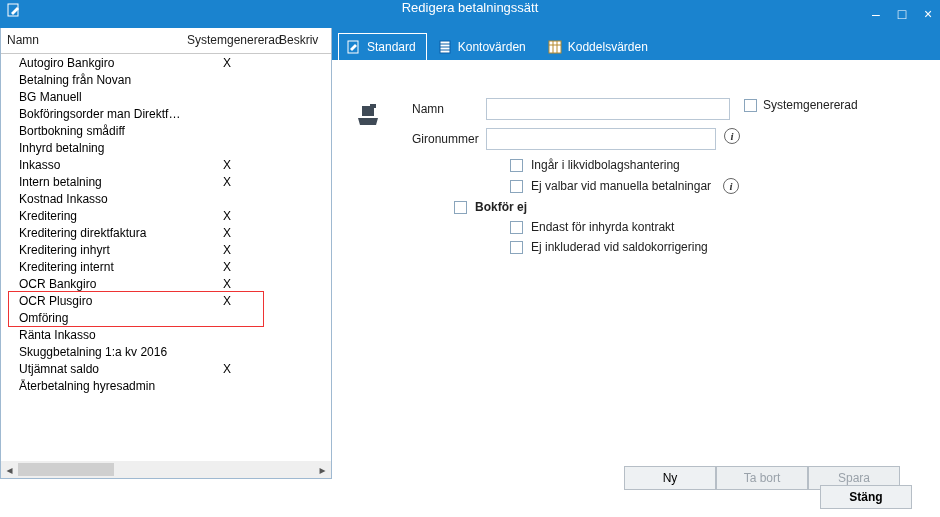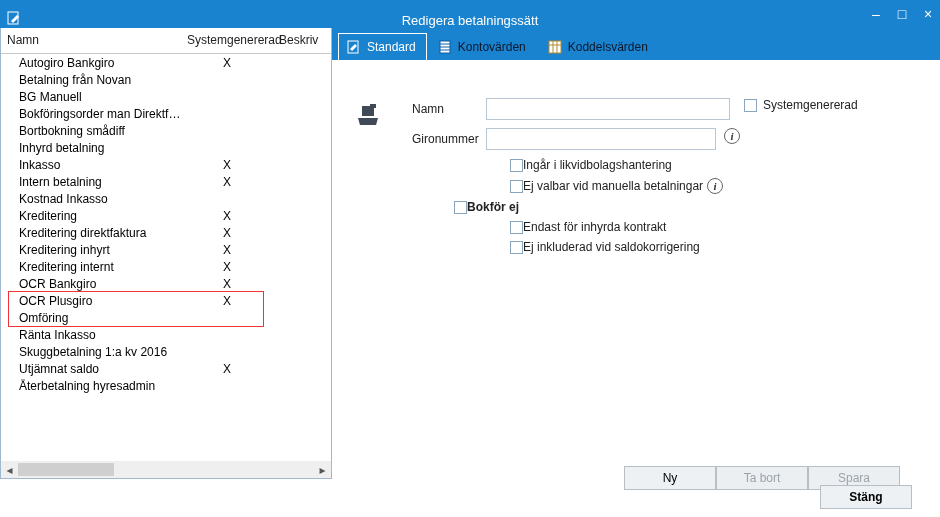--- a/index.html
+++ b/index.html
@@ -1,18 +1,18 @@
 <!DOCTYPE html>
 <html><head>
 <meta charset="utf-8">
 <style>
   * { box-sizing: border-box; font-family: "Segoe UI", Tahoma, sans-serif; font-size: 12px; }
   body { margin: 0; background: #fff; width: 940px; height: 517px; overflow: hidden; position: relative; }
 
-  .titlebar { background: #1a83cf; height: 28px; display: flex; align-items: flex-end; color: #fff; position: relative; }
+  .titlebar { background: #1a83cf; height: 28px; display: flex; align-items: flex-start; color: #fff; position: relative; }
   .titlebar .edit-icon { margin-left: 4px; width: 20px; height: 20px; display:flex; align-items:center; justify-content:center;}
   .titlebar .title { position: absolute; left: 50%; transform: translateX(-50%); font-size: 13px; }
   .win-controls { position: absolute; right: 4px; top: 0; height: 28px; display: flex; align-items: center; gap: 10px; color: #fff; }
   .win-btn { cursor: pointer; font-size: 14px; width: 16px; text-align: center; }
 
   .content { display: flex; height: calc(517px - 28px - 38px); }
 
   
   .left { width: 332px; border: 1px solid #9fb9d1; border-top: none; margin: 0 0 0 0; background:#fff; display: flex; flex-direction: column; }
   .thead { display: flex; border-bottom: 1px solid #c9c9c9; }
@@ -30,35 +30,35 @@
   
   .red-overlay { position:absolute; border:1.5px solid #e33; pointer-events:none; }
 
   .h-scroll { height: 17px; background: #efefef; position: relative; display:flex; align-items:center; }
   .h-scroll .arrow { width:17px; height:17px; display:flex; align-items:center; justify-content:center; color:#555; }
   .h-scroll .thumb { position:absolute; left:17px; top:2px; height:13px; width:96px; background:#cfcfcf; border-radius:0; }
 
   
   .right { flex: 1; display: flex; flex-direction: column; }
   .tabbar { height: 32px; background: #1a83cf; display:flex; align-items:flex-end; padding-left:6px; gap: 2px; }
-  .tab { display: flex; align-items: center; gap: 6px; padding: 6px 10px 6px 8px; color: #0f172a; font-size: 13px; cursor: pointer; border: 1px solid transparent; border-bottom: none; }
+  .tab { display: flex; align-items: center; gap: 6px; padding: 6px 10px 6px 8px; color: #ffffff; font-size: 13px; cursor: pointer; border: 1px solid transparent; border-bottom: none; }
   .tab.active { background: #1a83cf; border-color: #fff; color: #fff; text-align: center; }
   .tab .ticon { width:14px; height:14px; display:inline-flex; }
 
   .form-area { padding: 38px 14px 12px 24px; flex:1; position:relative; color:#222;}
   .form-row { display:flex; align-items:flex-start; margin-bottom: 8px; }
   .form-label { width: 74px; padding-top:4px; }
   .text-input { border:1px solid #b9c7d5; height:22px; padding:2px 4px; background:#fff; }
   .name-input { width: 244px; }
   .desc-input { width: 360px; height: 112px; resize:none; }
   .giro-input { width: 230px; }
 
   .info-icon { width:16px; height:16px; border:1px solid #666; border-radius:50%; display:inline-flex; align-items:center; justify-content:center; font-style:italic; font-family: Georgia, serif; font-weight:bold; font-size:11px; color:#333; margin-left:8px; cursor:default;}
   
-  .check-row { display:flex; align-items:center; margin: 6px 0 6px 98px; }
+  .check-row { display:flex; align-items:center; margin: 6px 0 6px 98px; gap:8px; }
   .checkbox { width:13px; height:13px; border:1px solid #8aa5bc; background:#fff; flex:none; }
 
   .icon-col { position:absolute; left:24px; top:44px; width:24px; height:24px; }
 
   .btn-bar { position:absolute; right:40px; top:406px; display:flex; }
   .btn { width:92px; height:24px; background:#eceff1; border:1px solid #b6bec6; color:#444; display:flex; align-items:center; justify-content:center; cursor:pointer;}
   .btn.enabled { color:#000; background:#eef1f3;}
   .btn.disabled { color:#9aa2aa; }
 
   .footer { height:38px; border-top:0; position:relative;}

